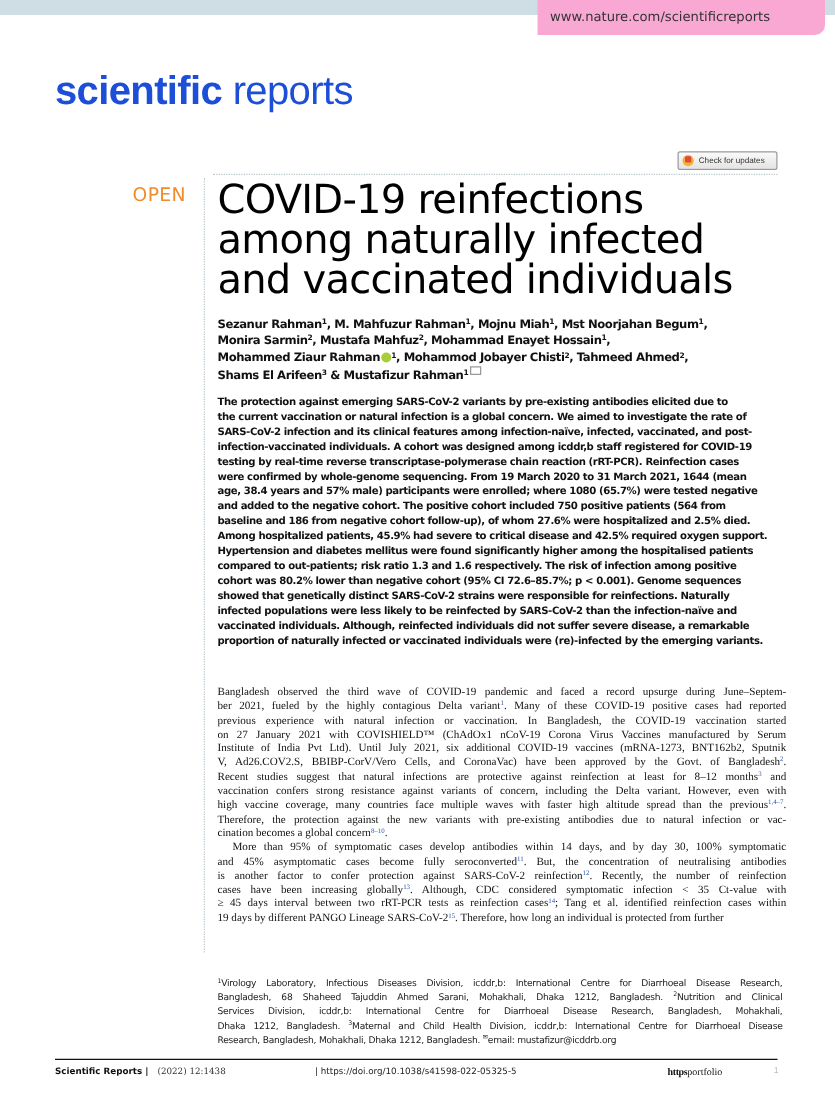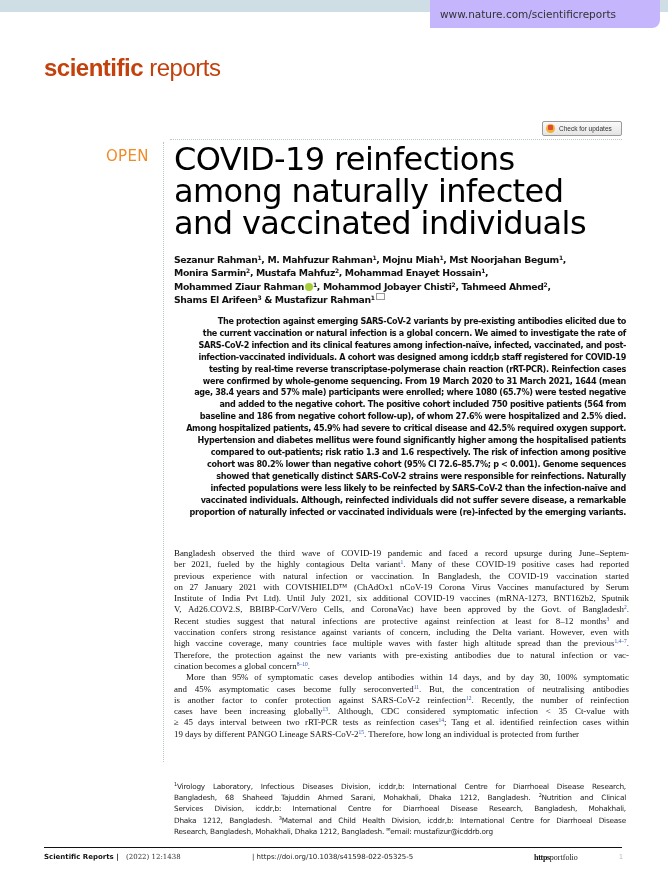--- a/index.html
+++ b/index.html
@@ -3,44 +3,44 @@
 <meta charset="utf-8">
 <style>
   html, body { margin: 0; padding: 0; }
   body {
     width: 668px; height: 878px; background: #ffffff; position: relative; overflow: hidden;
     font-family: "Liberation Sans", sans-serif; color: #000;
   }
   .topband { position: absolute; left: 0; top: 0; width: 668px; height: 12px; background: #cfdde5; }
   .urltab {
     position: absolute; left: 430px; top: 0; width: 230px; height: 28px;
-    background: #c4b5fd; border-bottom-right-radius: 8px;
+    background: #f9a8d4; border-bottom-right-radius: 8px;
     font-family: "DejaVu Sans", sans-serif; font-size: 10.5px; color: #333;
     display: flex; align-items: center; padding-left: 10px; box-sizing: border-box;
   }
-  .logo { position: absolute; left: 44px; top: 54px; font-size: 24px; letter-spacing: -0.5px; color: #c2410c; }
+  .logo { position: absolute; left: 44px; top: 54px; font-size: 32px; letter-spacing: -0.5px; color: #1d4ed8; }
   .logo b { font-weight: 700; }
   .logo span.light { font-weight: 400; }
   .check-btn {
     position: absolute; left: 542px; top: 121px; width: 80px; height: 15px;
     border: 1px solid #9a9a9a; border-radius: 2px; background: linear-gradient(#fafafa, #e4e4e4);
     font-size: 6.5px; color: #333; display: flex; align-items: center; gap: 4px; padding-left: 3px; box-sizing: border-box;
   }
   .check-icon { width: 9px; height: 9px; border-radius: 50%; background: #f2b233; position: relative; flex: none; }
   .check-icon::after { content: ""; position: absolute; left: 2px; top: 1px; width: 5px; height: 5px; background: #e04a3a; border-radius: 1px; }
   .hdots { position: absolute; left: 170px; top: 139px; width: 452px; border-top: 1px dotted #b9c6cc; }
   .vdots { position: absolute; left: 163px; top: 142px; height: 620px; border-left: 1px dotted #b9c6cc; }
   .open { position: absolute; left: 106px; top: 147px; font-family: "DejaVu Sans", sans-serif; font-size: 15px; font-weight: 400; color: #f08b2a; letter-spacing: 0.3px; }
   .title { position: absolute; left: 174px; top: 143px; font-family: "DejaVu Sans", sans-serif; font-size: 32px; line-height: 32px; font-weight: 400; color: #000; letter-spacing: -0.6px; }
   .title div { white-space: nowrap; }
   .authors { position: absolute; left: 174px; top: 253px; width: 440px; font-family: "DejaVu Sans", sans-serif; font-weight: 700; font-size: 9.3px; line-height: 13.3px; color: #111; letter-spacing: -0.35px; }
   .authors sup { font-size: 6px; vertical-align: 3px; line-height: 0; }
   .orcid { display: inline-block; width: 8px; height: 8px; border-radius: 50%; background: #a6ce39; vertical-align: -1px; margin-left: 1px; }
   .mail { display: inline-block; width: 7px; height: 5px; border: 1px solid #999; vertical-align: 3px; margin-left: 1px; }
-  .abstract { position: absolute; left: 174px; top: 316px; width: 452px; font-family: "DejaVu Sans", sans-serif; font-weight: 700; font-size: 8.1px; line-height: 11.9px; color: #111; letter-spacing: -0.32px; text-align: right; }
+  .abstract { position: absolute; left: 174px; top: 316px; width: 452px; font-family: "DejaVu Sans", sans-serif; font-weight: 700; font-size: 8.1px; line-height: 11.9px; color: #111; letter-spacing: -0.32px; }
   .abstract div { white-space: nowrap; }
   .body { position: absolute; left: 174px; top: 548px; width: 455px; font-family: "Liberation Serif", serif; font-size: 8.9px; line-height: 11.3px; color: #111; }
   .body div { white-space: nowrap; text-align: justify; text-align-last: justify; font-family: Liberation Serif, serif; }
   .body div.last { text-align-last: left; }
   .body div.indent { padding-left: 12px; }
   .body sup { font-size: 5.5px; color: #2a55b0; vertical-align: 3px; line-height: 0; }
   .affil { position: absolute; left: 174px; top: 781px; width: 452px; font-family: "DejaVu Sans", sans-serif; font-size: 7.3px; line-height: 11.2px; color: #222; letter-spacing: -0.2px; }
   .affil div { white-space: nowrap; text-align: justify; text-align-last: justify; }
   .affil div.last { text-align-last: left; }
   .affil sup { font-size: 5px; vertical-align: 3px; line-height: 0; }

